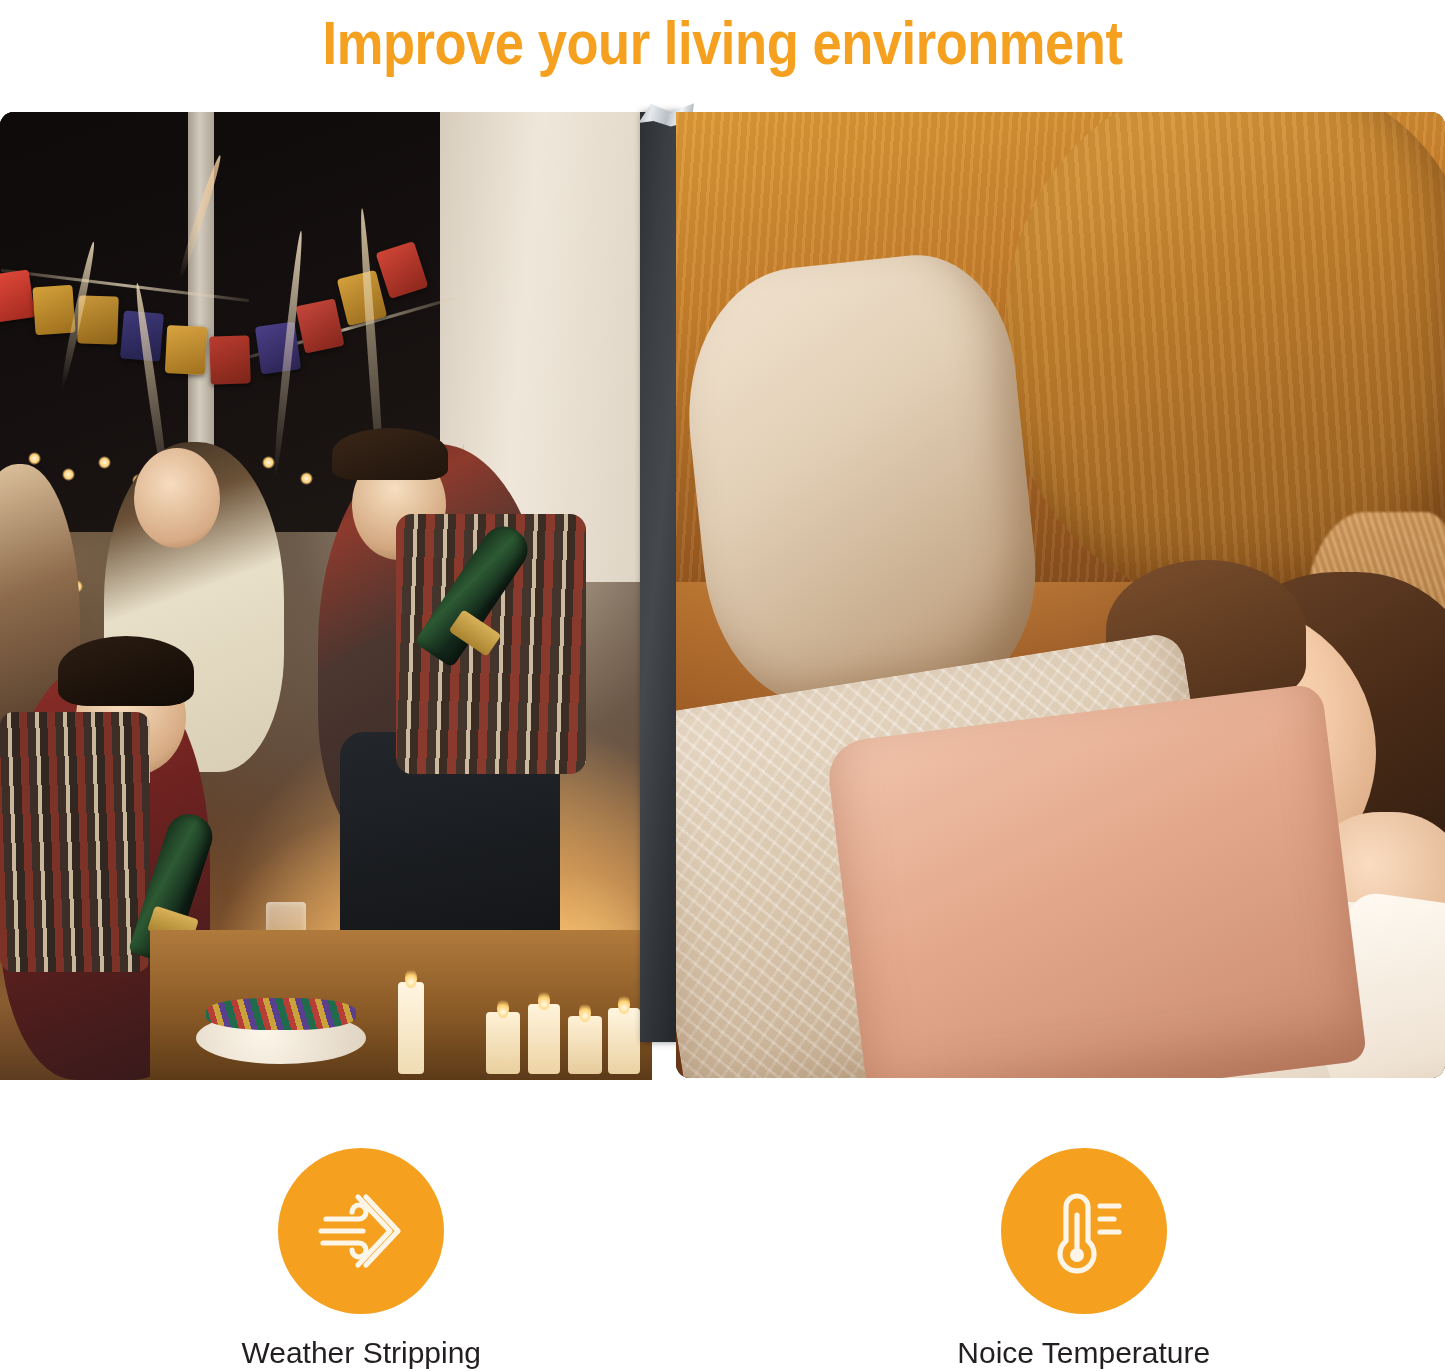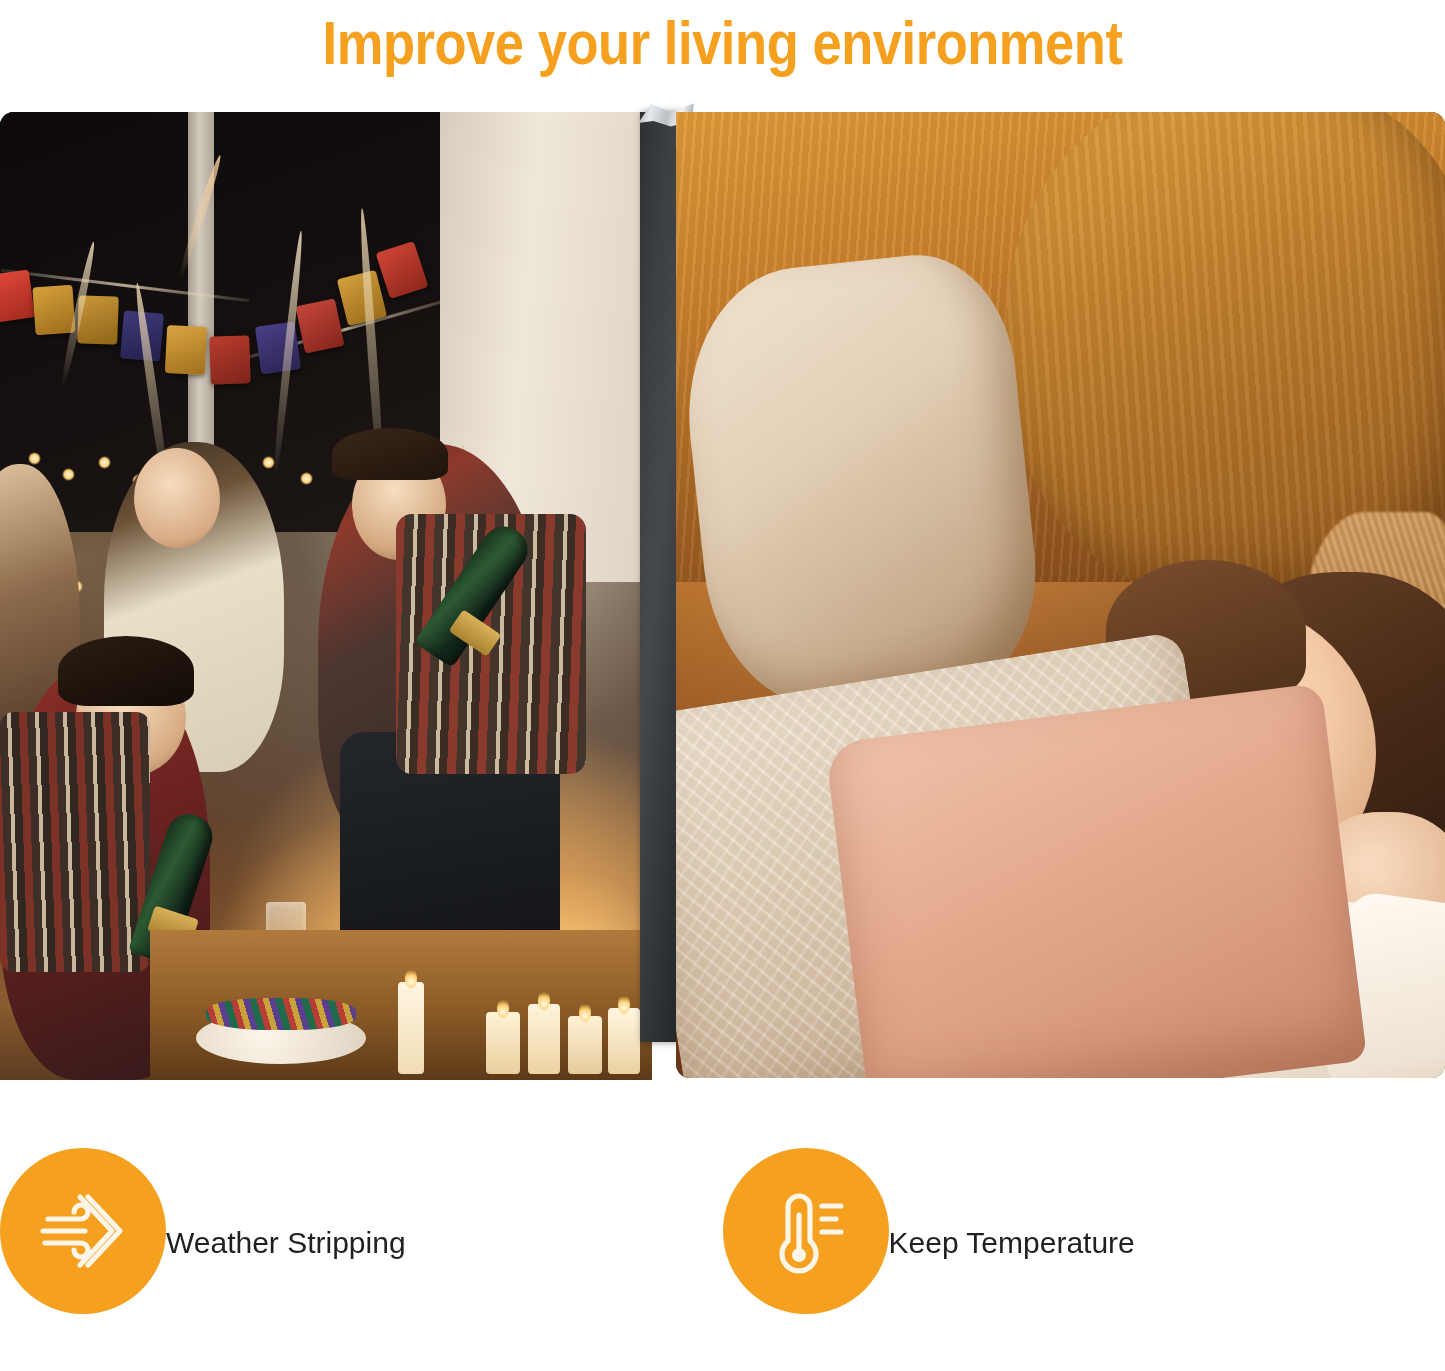--- a/index.html
+++ b/index.html
@@ -219,21 +219,21 @@
     -webkit-clip-path:polygon(0 47%, 48.5% 0, 100% 47%, 100% 100%, 0 100%);
             clip-path:polygon(0 47%, 48.5% 0, 100% 47%, 100% 100%, 0 100%);
   }
 
   
   .features{
     position:absolute;left:0;top:1148px;width:1445px;height:223px;
     display:flex;align-items:flex-start;
   }
   .feature{
-    flex:1 1 0;display:flex;flex-direction:row;align-items:center;
+    flex:1 1 0;display:flex;flex-direction:column;align-items:center;
   }
   .feature-circle{
     width:166px;height:166px;border-radius:50%;
     background:#F5A01E;
     display:flex;align-items:center;justify-content:center;
   }
   .feature-label{
     margin-top:24px;
     font-size:30px;color:#231f20;font-weight:400;
     white-space:nowrap;line-height:1;
@@ -372,18 +372,18 @@
         <svg width="100" height="100" viewBox="0 0 100 100" fill="none" stroke="#fdf6e8" stroke-width="5.2" stroke-linecap="round" stroke-linejoin="round">
           <path d="M32 60 V26 a11 11 0 0 1 22 0 V60 a17 17 0 1 1 -22 0 Z"></path>
           <path d="M43 34 V66"></path>
           <circle cx="43" cy="74" r="7" fill="#fdf6e8" stroke="none"></circle>
           <path d="M66 25 H85"></path>
           <path d="M66 38 H80"></path>
           <path d="M66 51 H85"></path>
         </svg>
       </span>
     </div>
-    <div class="feature-label">Keep Temperature</div>
+    <div class="feature-label">Noice Temperature</div>
   </div>
 
 
 
 </div>
 
 </body></html>

